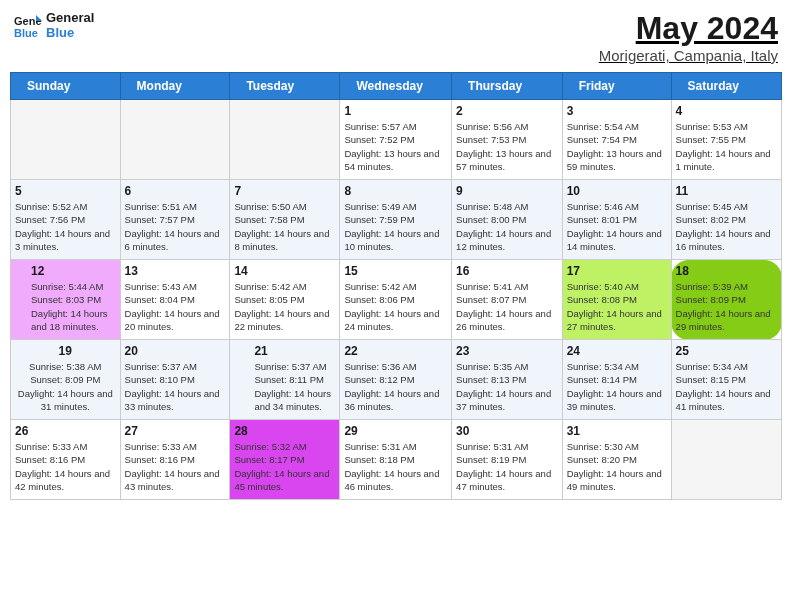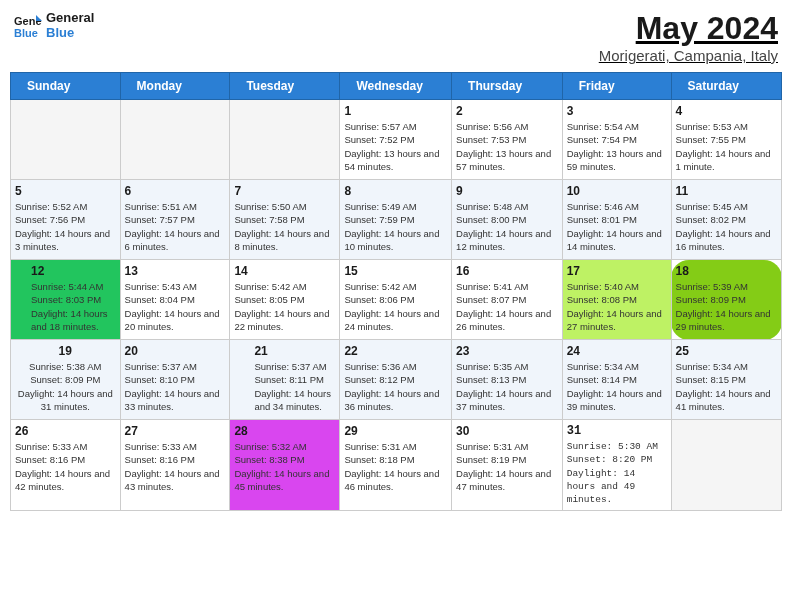--- a/index.html
+++ b/index.html
@@ -195,21 +195,21 @@
         </td>
         <td style="background: rgb(240, 245, 251);">
           <div class="day-num">11</div>
           <div class="cell-info">Sunrise: 5:45 AM
 Sunset: 8:02 PM
 Daylight: 14 hours
 and 16 minutes.</div>
         </td>
       </tr>
       <tr>
-        <td style="background: #22c55e; padding-left: 20px;">
+        <td style="background: #f0abfc; padding-left: 20px;">
           <div class="day-num">12</div>
           <div class="cell-info">Sunrise: 5:44 AM
 Sunset: 8:03 PM
 Daylight: 14 hours
 and 18 minutes.</div>
         </td>
         <td style="background: rgb(255, 255, 255);">
           <div class="day-num">13</div>
           <div class="cell-info">Sunrise: 5:43 AM
 Sunset: 8:04 PM
@@ -314,39 +314,39 @@
         <td style="background: rgb(255, 255, 255);">
           <div class="day-num">27</div>
           <div class="cell-info">Sunrise: 5:33 AM
 Sunset: 8:16 PM
 Daylight: 14 hours
 and 43 minutes.</div>
         </td>
         <td style="background: #d946ef; margin-top: 20px;">
           <div class="day-num">28</div>
           <div class="cell-info">Sunrise: 5:32 AM
-Sunset: 8:38 PM
+Sunset: 8:17 PM
 Daylight: 14 hours
 and 45 minutes.</div>
         </td>
         <td style="background: rgb(255, 255, 255);">
           <div class="day-num">29</div>
           <div class="cell-info">Sunrise: 5:31 AM
 Sunset: 8:18 PM
 Daylight: 14 hours
 and 46 minutes.</div>
         </td>
         <td style="background: rgb(255, 255, 255);">
           <div class="day-num">30</div>
           <div class="cell-info">Sunrise: 5:31 AM
 Sunset: 8:19 PM
 Daylight: 14 hours
 and 47 minutes.</div>
         </td>
-        <td style="background: rgb(255, 255, 255); font-family: Liberation Mono, monospace;">
+        <td style="background: rgb(255, 255, 255);">
           <div class="day-num">31</div>
           <div class="cell-info">Sunrise: 5:30 AM
 Sunset: 8:20 PM
 Daylight: 14 hours
 and 49 minutes.</div>
         </td>
         <td class="empty" style="background: rgb(245, 245, 245);"></td>
       </tr>
     </tbody>
 </table>

